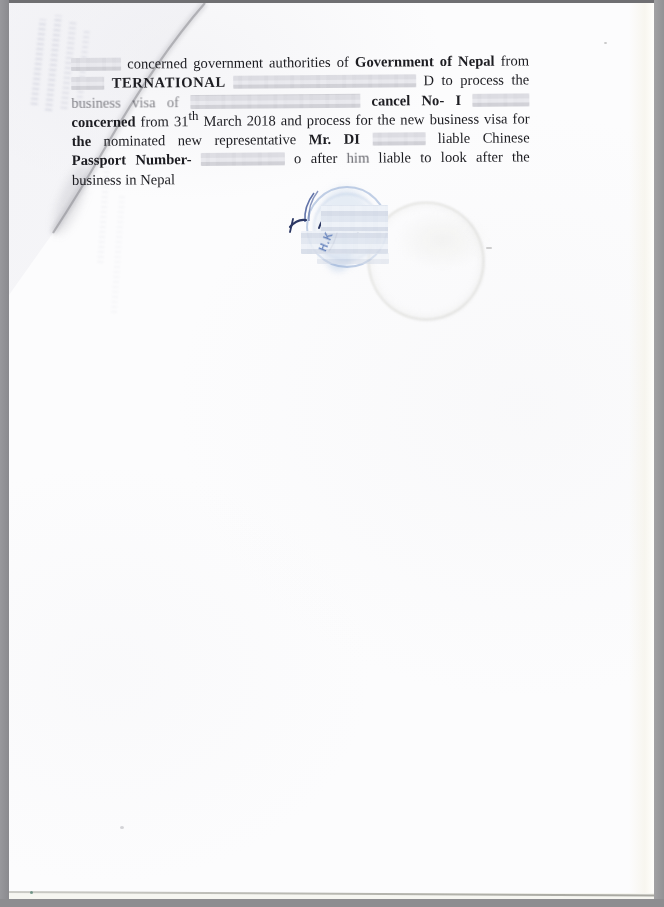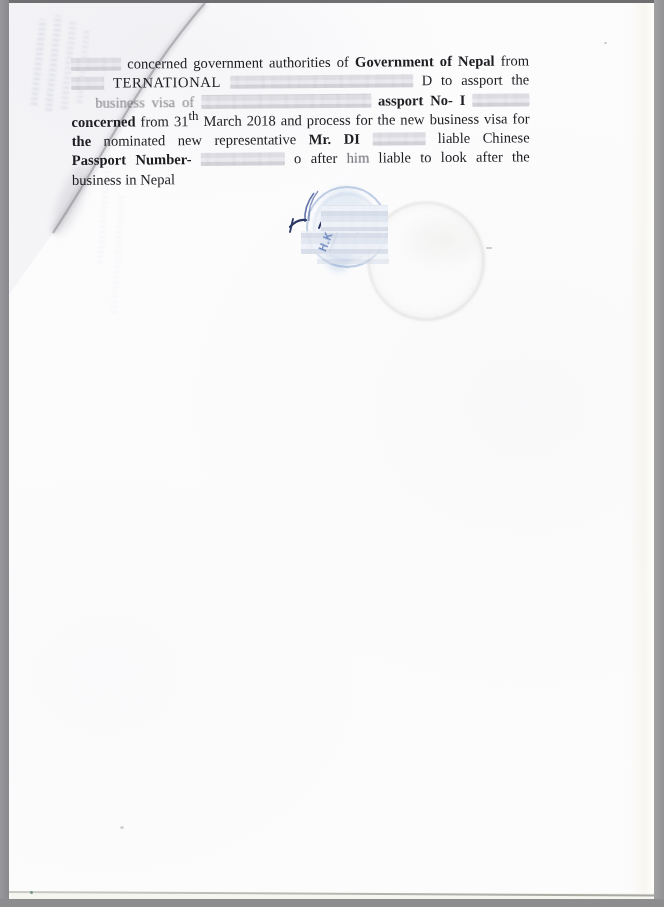--- a/index.html
+++ b/index.html
@@ -35,22 +35,22 @@
   
   #doc-text{
     position:absolute;left:71px;top:55px;width:458px;
     font-size:14.6px;line-height:19.3px;color:#1d1d22;
     transform:rotate(-.45deg);transform-origin:left top;
     text-align:justify;
   }
   .line{white-space:nowrap;}
   .jl{text-align:justify;text-align-last:justify;}
   .b{font-weight:bold;}
-  .caps{font-weight:normal;letter-spacing:.6px;}
-  .faded{color:rgba(50,50,58,.6);filter:blur(.35px);margin-left:24px;}
+  .caps{font-weight:bold;letter-spacing:.6px;}
+  .faded{color:rgba(50,50,58,.6);filter:blur(.35px);}
   .dim{color:rgba(40,40,48,.72);filter:blur(.3px);}
   sup{font-size:13px;vertical-align:6px;line-height:0;}
   
   .mosaic{display:inline-block;height:13px;vertical-align:-2px;border-radius:1px;filter:blur(.35px);
     background-image:
       repeating-linear-gradient(0deg, rgba(206,206,212,.85) 0 4px, rgba(233,233,238,.85) 4px 8px, rgba(219,219,225,.85) 8px 13px),
       repeating-linear-gradient(90deg, #e9e9ee 0 5px, #cfcfd6 5px 9px, #f0f0f4 9px 15px, #d8d8de 15px 19px, #e3e3e9 19px 26px);
   }
   .pw-l1{width:50px;}.pw-l2a{width:33px;}.pw-l2b{width:183px;}
   .pw-l3a{width:170px;height:14px;}.pw-l3b{width:57px;}
@@ -113,26 +113,26 @@
     <div class="line jl">
       <span class="mosaic pw-l1"></span>
       <span>concerned government authorities of</span>
       <span class="b">Government of Nepal</span>
       <span>from</span>
     </div>
     <div class="line jl">
       <span class="mosaic pw-l2a"></span>
       <span class="caps">TERNATIONAL</span>
       <span class="mosaic pw-l2b"></span>
-      <span>D to assport the</span>
+      <span>D to process the</span>
     </div>
     <div class="line jl">
       <span class="faded">business visa of</span>
       <span class="mosaic pw-l3a"></span>
-      <span class="b">assport No- I</span>
+      <span class="b">cancel No- I</span>
       <span class="mosaic pw-l3b"></span>
     </div>
     <div class="line jl">
       <span class="b">concerned</span>
       <span>from 31</span><sup>th</sup>
       <span>March 2018 and process for the new business visa for</span>
     </div>
     <div class="line jl">
       <span class="b">the</span>
       <span>nominated new representative</span>

